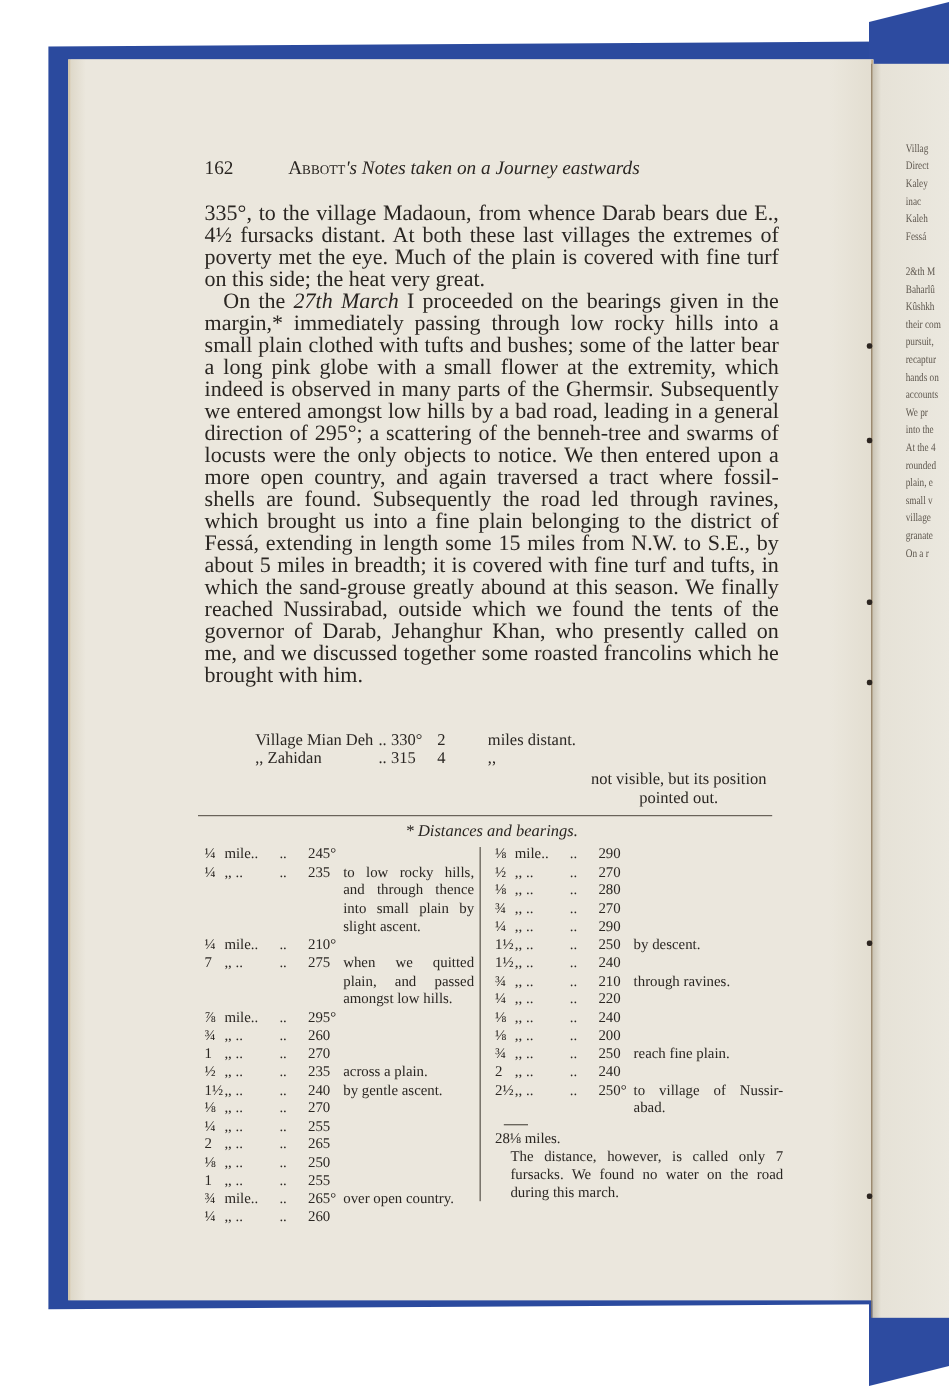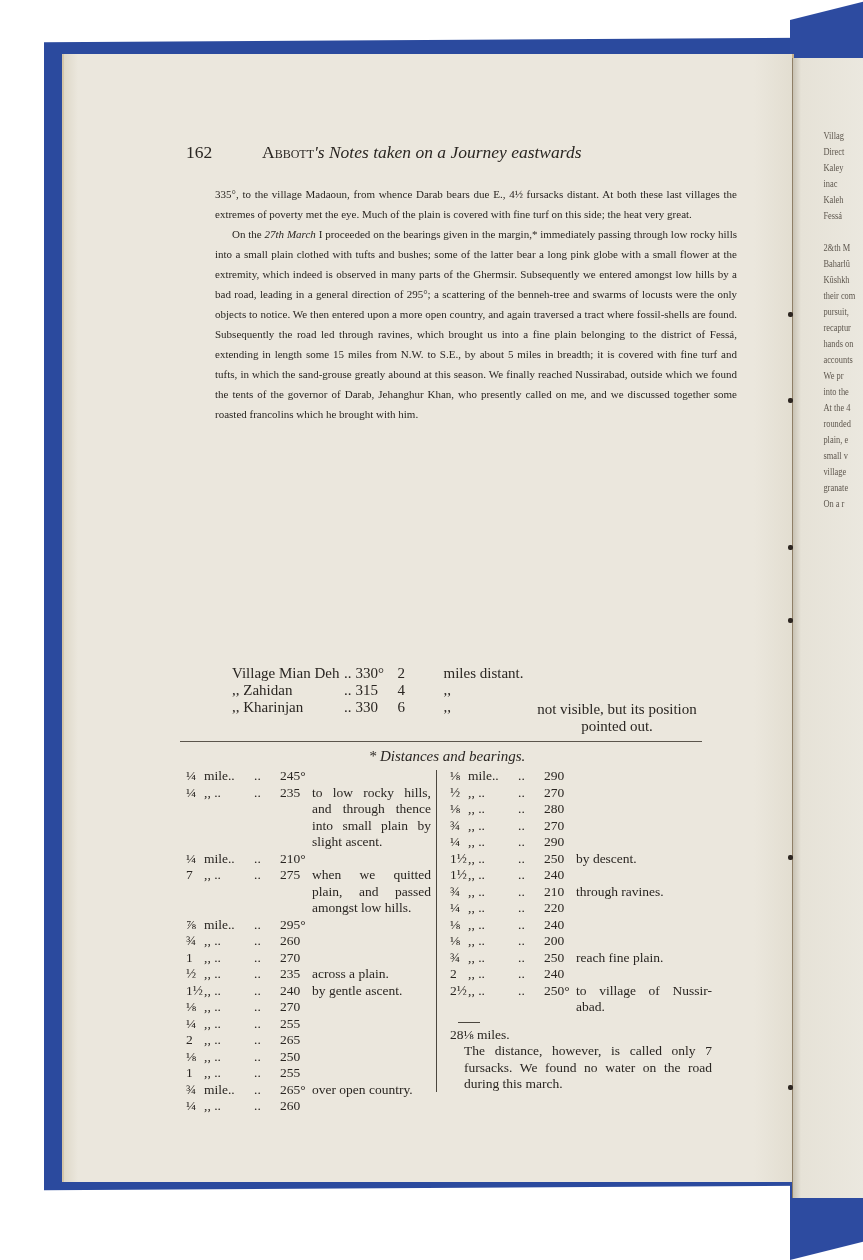--- a/index.html
+++ b/index.html
@@ -36,21 +36,21 @@
   .stitch { position:absolute; left:788px; width:5px; height:5px; background:#2c2520; border-radius:2px; }
   .running-head {
     position:absolute; top:142px; left:186px; width:522px; font-size:17.5px; white-space:nowrap;
   }
   .running-head .num { display:inline-block; width:76px; }
   .running-head .sc { font-variant: small-caps; }
   .running-head i { font-style:italic; }
 
   .body-text {
     position:absolute; top:184px; left:186px; width:522px;
-    font-size:11px; line-height:20px; text-align:justify;margin-left:29px;
+    font-size:20px; line-height:20px; text-align:justify;
   }
   .body-text p { margin:0; }
   .body-text p.indent { text-indent:17px; }
   .body-text p + p { margin-top:0; }
   .body-text p.gap { margin-top:7px; }
   .sc { font-variant: small-caps; }
 
   .bearings { position:absolute; top:665px; left:214px; font-size:15px; line-height:17px;margin-left:18px; }
   .bearings table { border-collapse:collapse; }
   .bearings td { padding:0 4px 0 0; vertical-align:top; white-space:nowrap; }
@@ -134,27 +134,20 @@
           <td style="width: 42px;">2</td>
           <td>miles distant.</td>
         </tr>
         <tr>
           <td style="width: 108px;">,,  Zahidan</td>
           <td>..</td>
           <td style="width: 38px;">315</td>
           <td style="width: 42px;">4</td>
           <td>,,</td>
         </tr>
-        <tr>
-          <td style="width: 108px;">,,  Kharinjan</td>
-          <td>..</td>
-          <td style="width: 38px;">330</td>
-          <td style="width: 42px;">6</td>
-          <td>,,</td>
-        </tr>
       </tbody>
   </table>
   <div class="note">not visible, but its position pointed out.</div>
 </div>
 
 <div class="rule"></div>
 <div class="fn-title">* Distances and bearings.</div>
 
 <div class="fn-col fn-left" id="fn-left">
     <div>

